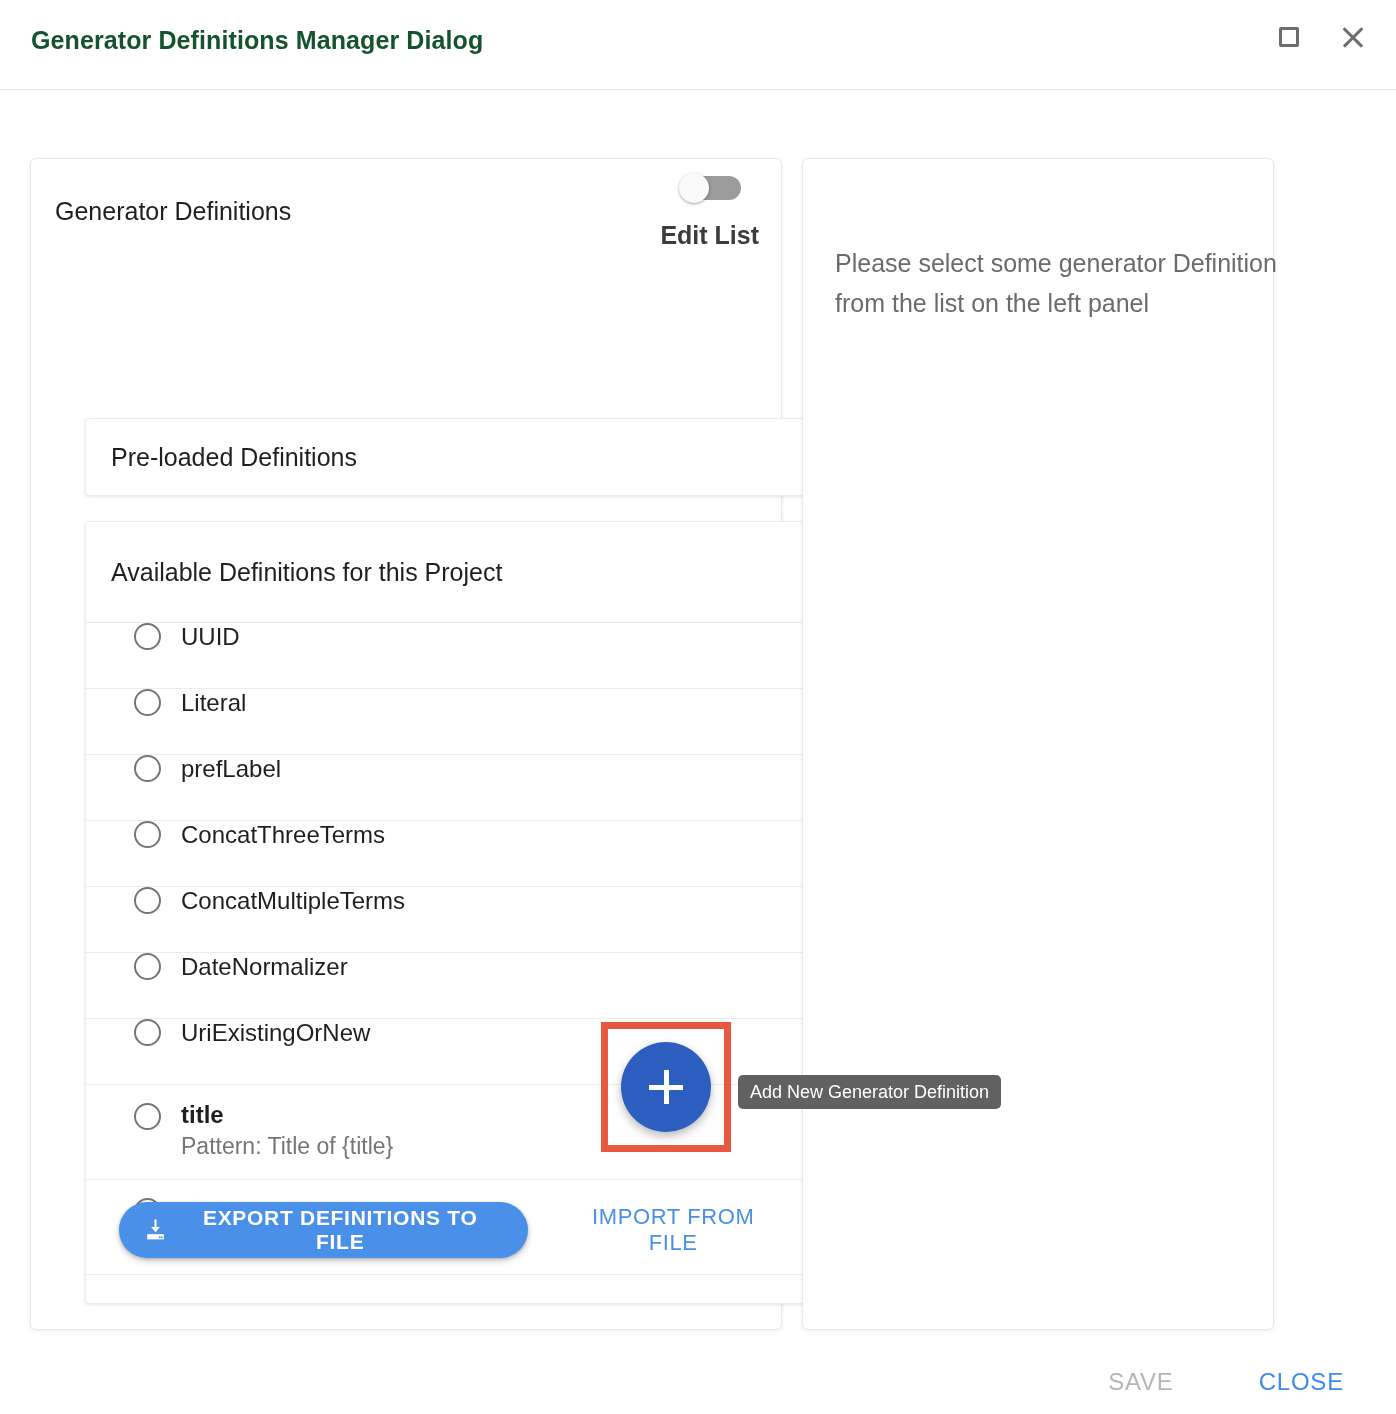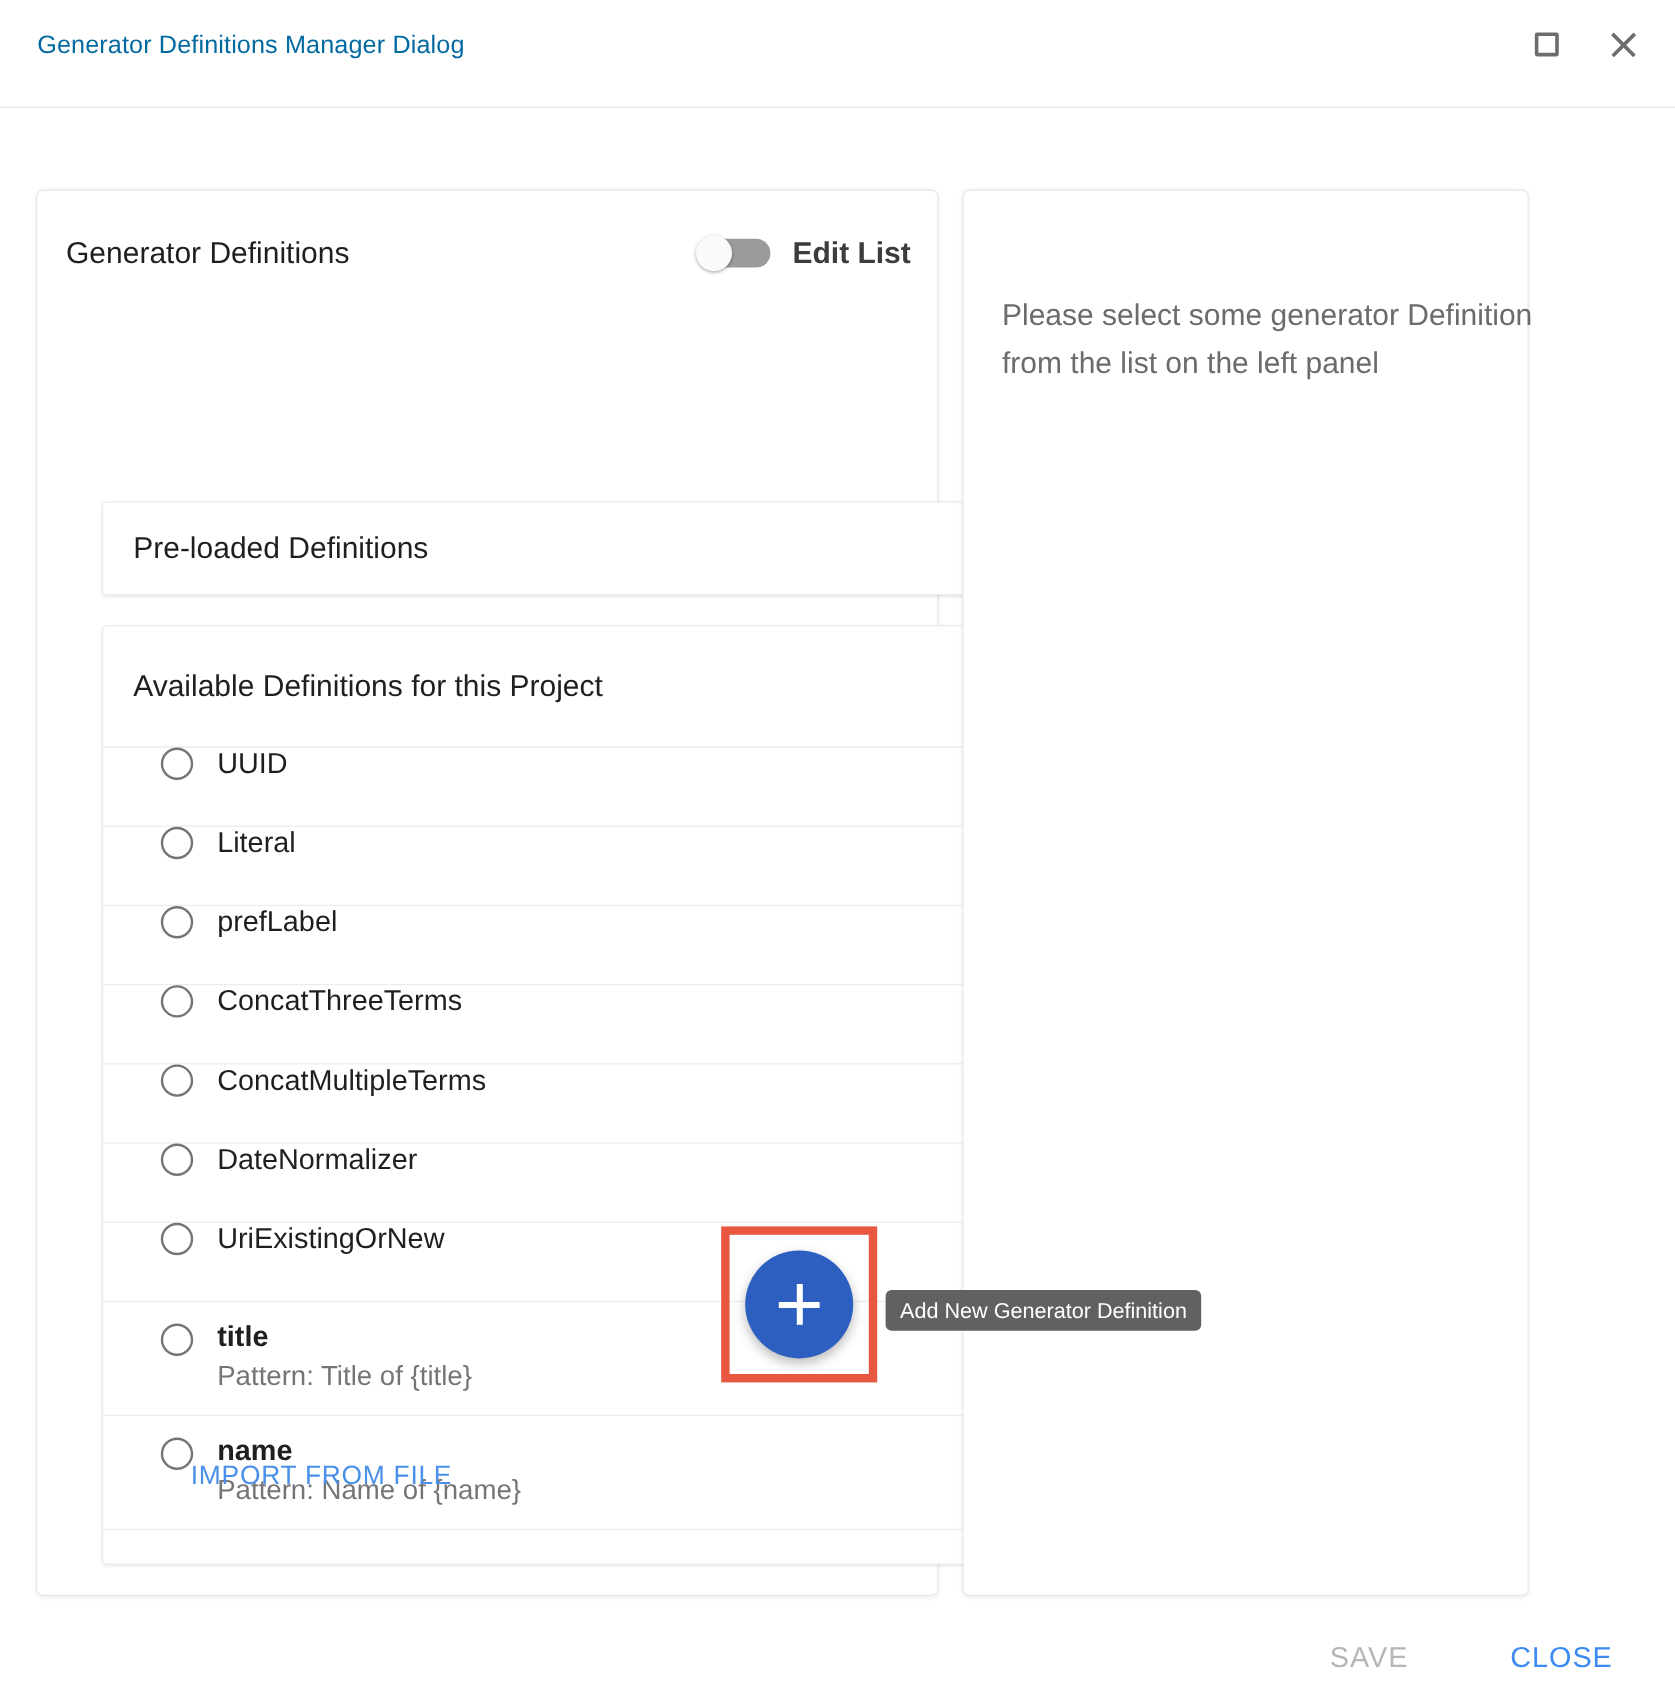--- a/index.html
+++ b/index.html
@@ -22,23 +22,23 @@
     left: 0; top: 0;
     width: 1396px;
     height: 90px;
     border-bottom: 1px solid #e4e4e4;
     box-sizing: border-box;
   }
   .dialog-title {
     position: absolute;
     left: 31px;
     top: 26px;
-    font-size: 21px;
-    font-weight: 400;
-    color: #0369a1;
+    font-size: 25px;
+    font-weight: 700;
+    color: #14532d;
     letter-spacing: 0.1px;
     white-space: nowrap;
   }
   .win-controls {
     position: absolute;
     right: 26px;
     top: 20px;
     display: flex;
     align-items: center;
     gap: 30px;
@@ -110,20 +110,21 @@
   }
   .panel-header-label {
     font-size: 25px;
     color: #1f1f1f;
   }
   .header-right {
     margin-left: auto;
     display: flex;
     align-items: center;
     gap: 18px;
+    flex-direction: column;
   }
   .toggle {
     position: relative;
     width: 62px;
     height: 30px;
     cursor: pointer;
   }
   .toggle-track {
     position: absolute;
     left: 8px; top: 3px;
@@ -439,20 +440,29 @@
       <div class="def-item two-line">
         <span class="radio"></span>
         <span class="def-text">
           <span class="def-label">name</span>
           <div class="def-sub">Pattern: Name of {name}</div>
         </span>
       </div>
     </div>
 
     <div class="list-actions">
+      <button class="export-btn">
+        <svg width="26" height="26" viewBox="0 0 24 24" aria-hidden="true">
+          <path d="M11 2h2v7h3.2L12 14.2 7.8 9H11V2z" fill="#ffffff"></path>
+          <path d="M4 16h16v5H4z" fill="#ffffff"></path>
+          <circle cx="16" cy="19" r="0.9" fill="#4a90e8"></circle>
+          <circle cx="18" cy="19" r="0.9" fill="#4a90e8"></circle>
+        </svg>
+        <span>EXPORT DEFINITIONS TO FILE</span>
+      </button>
       <button class="import-btn">IMPORT FROM FILE</button>
     </div>
   </div>
 </div>
 
 <div class="fab-highlight"></div>
 <button class="fab">
   <span class="fab-plus"></span>
 </button>
 <div class="tooltip">Add New Generator Definition</div>

